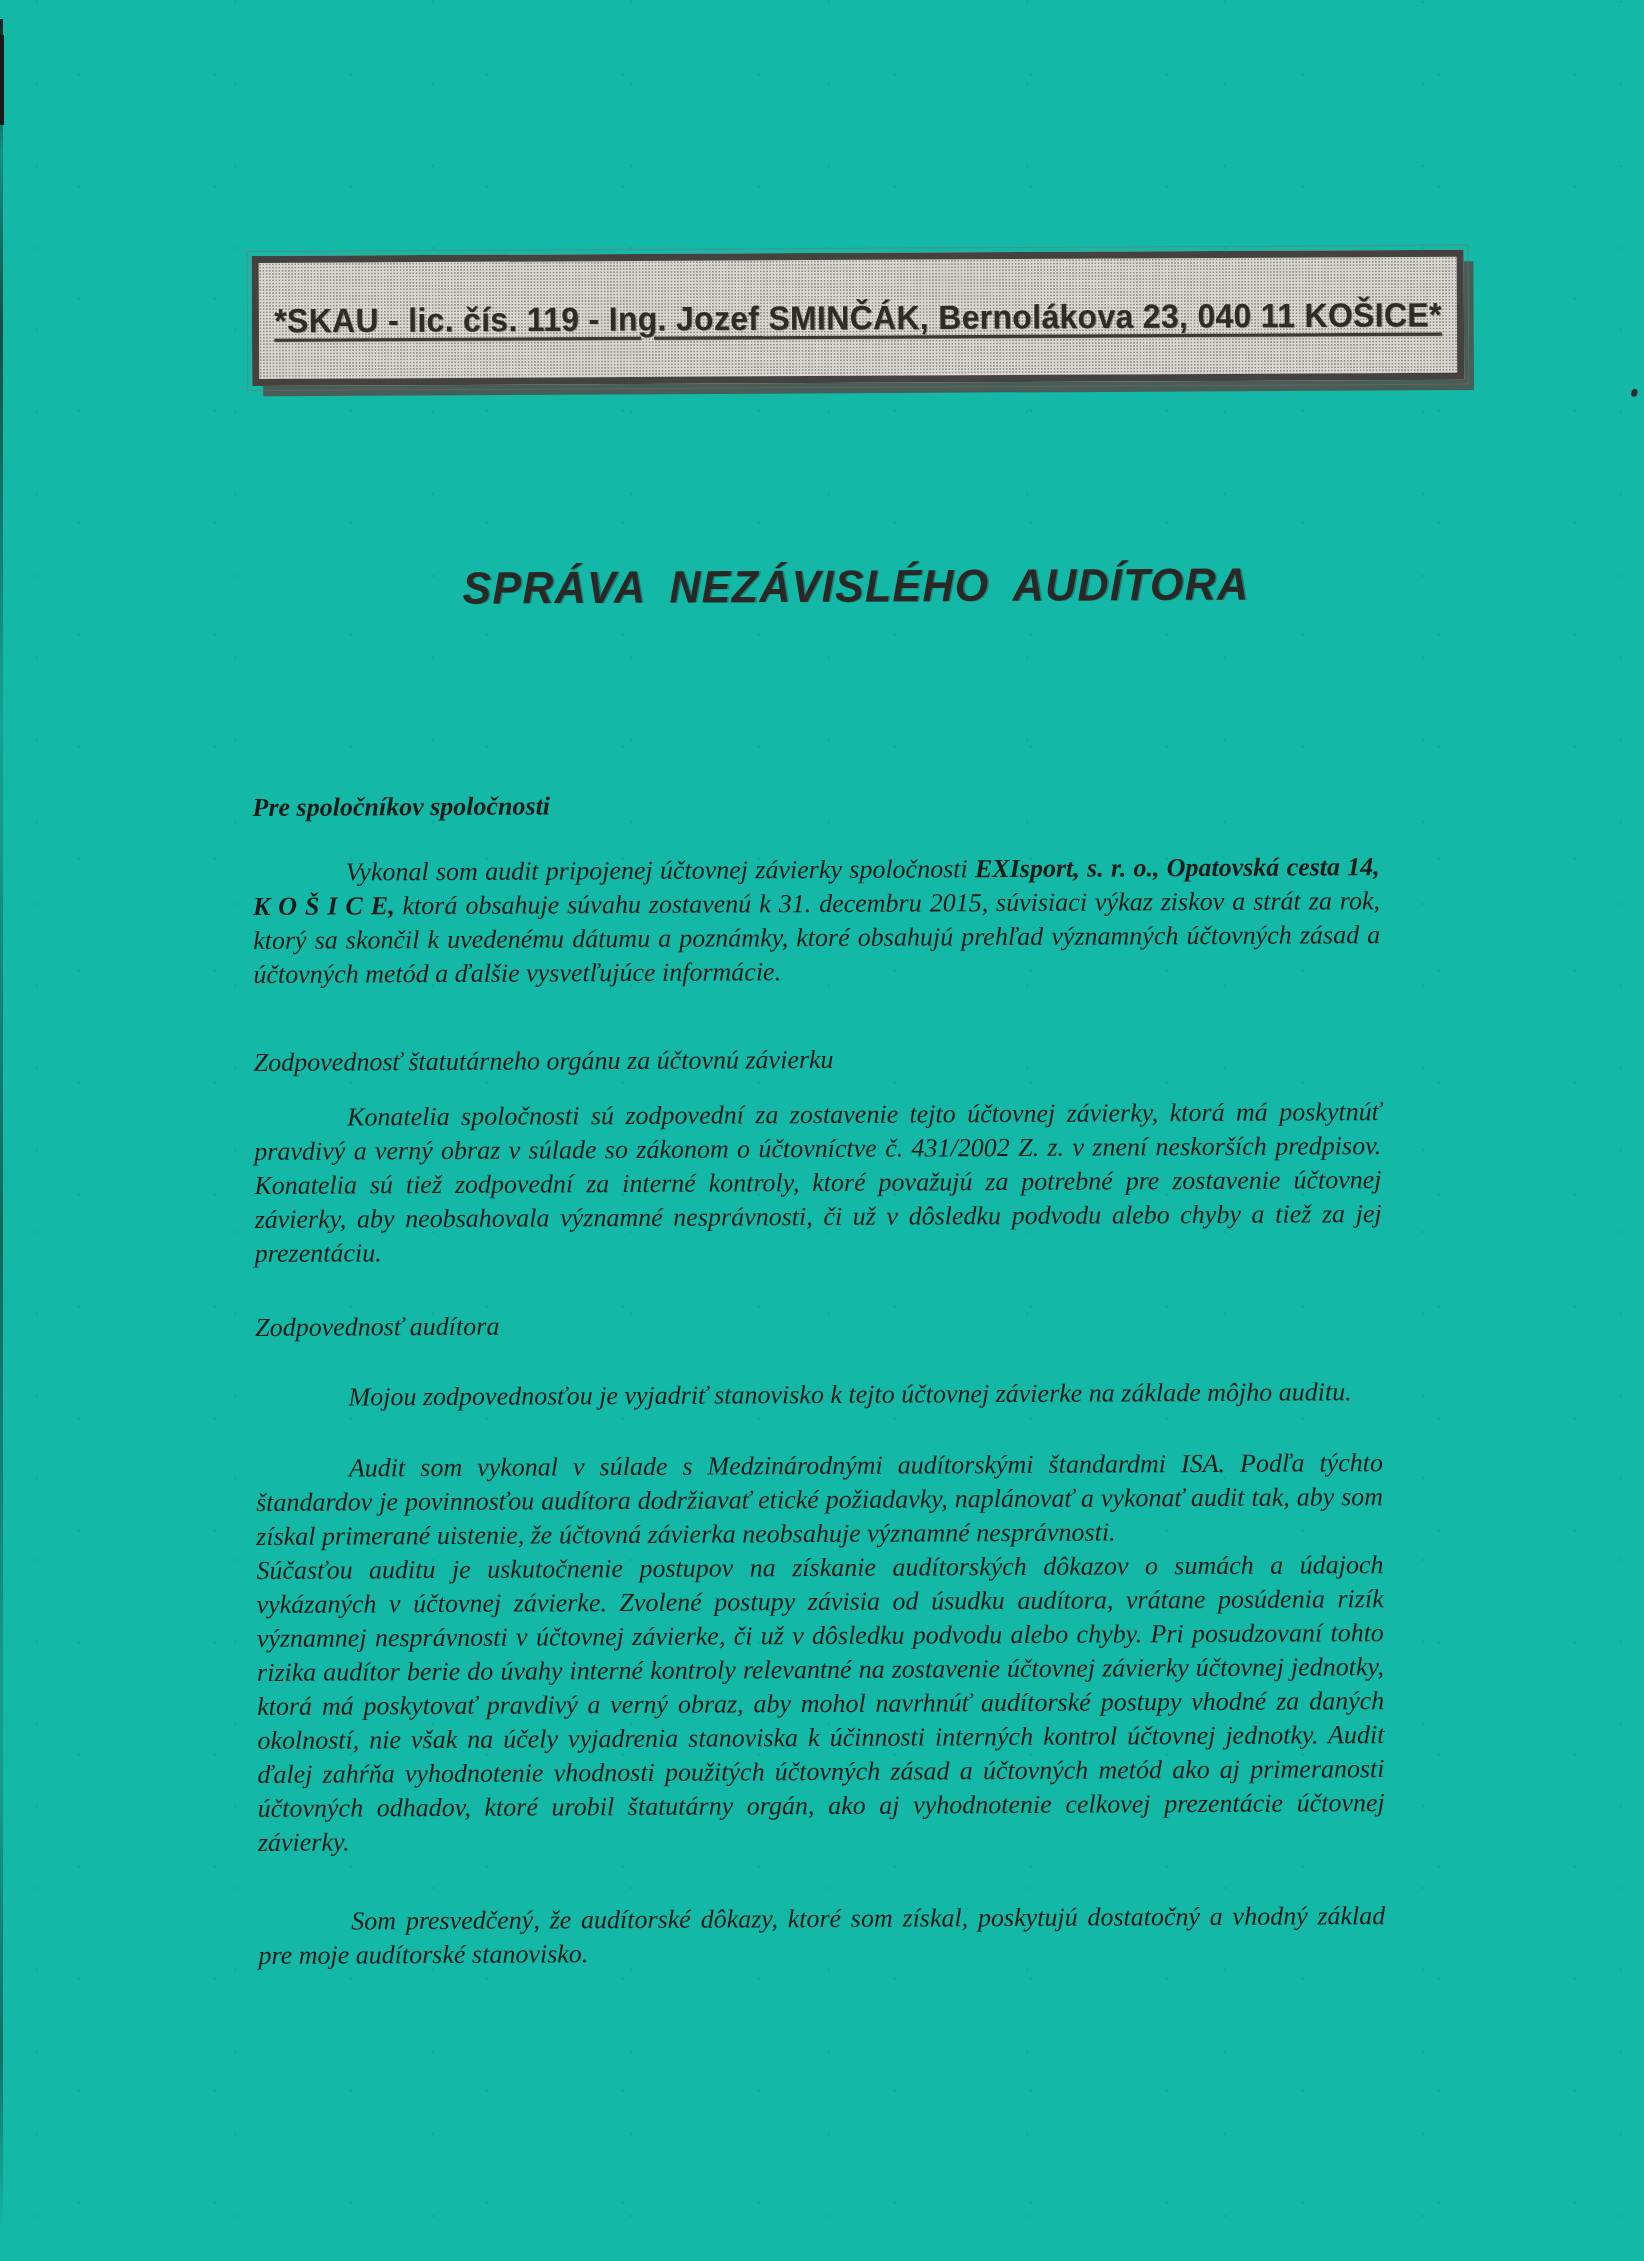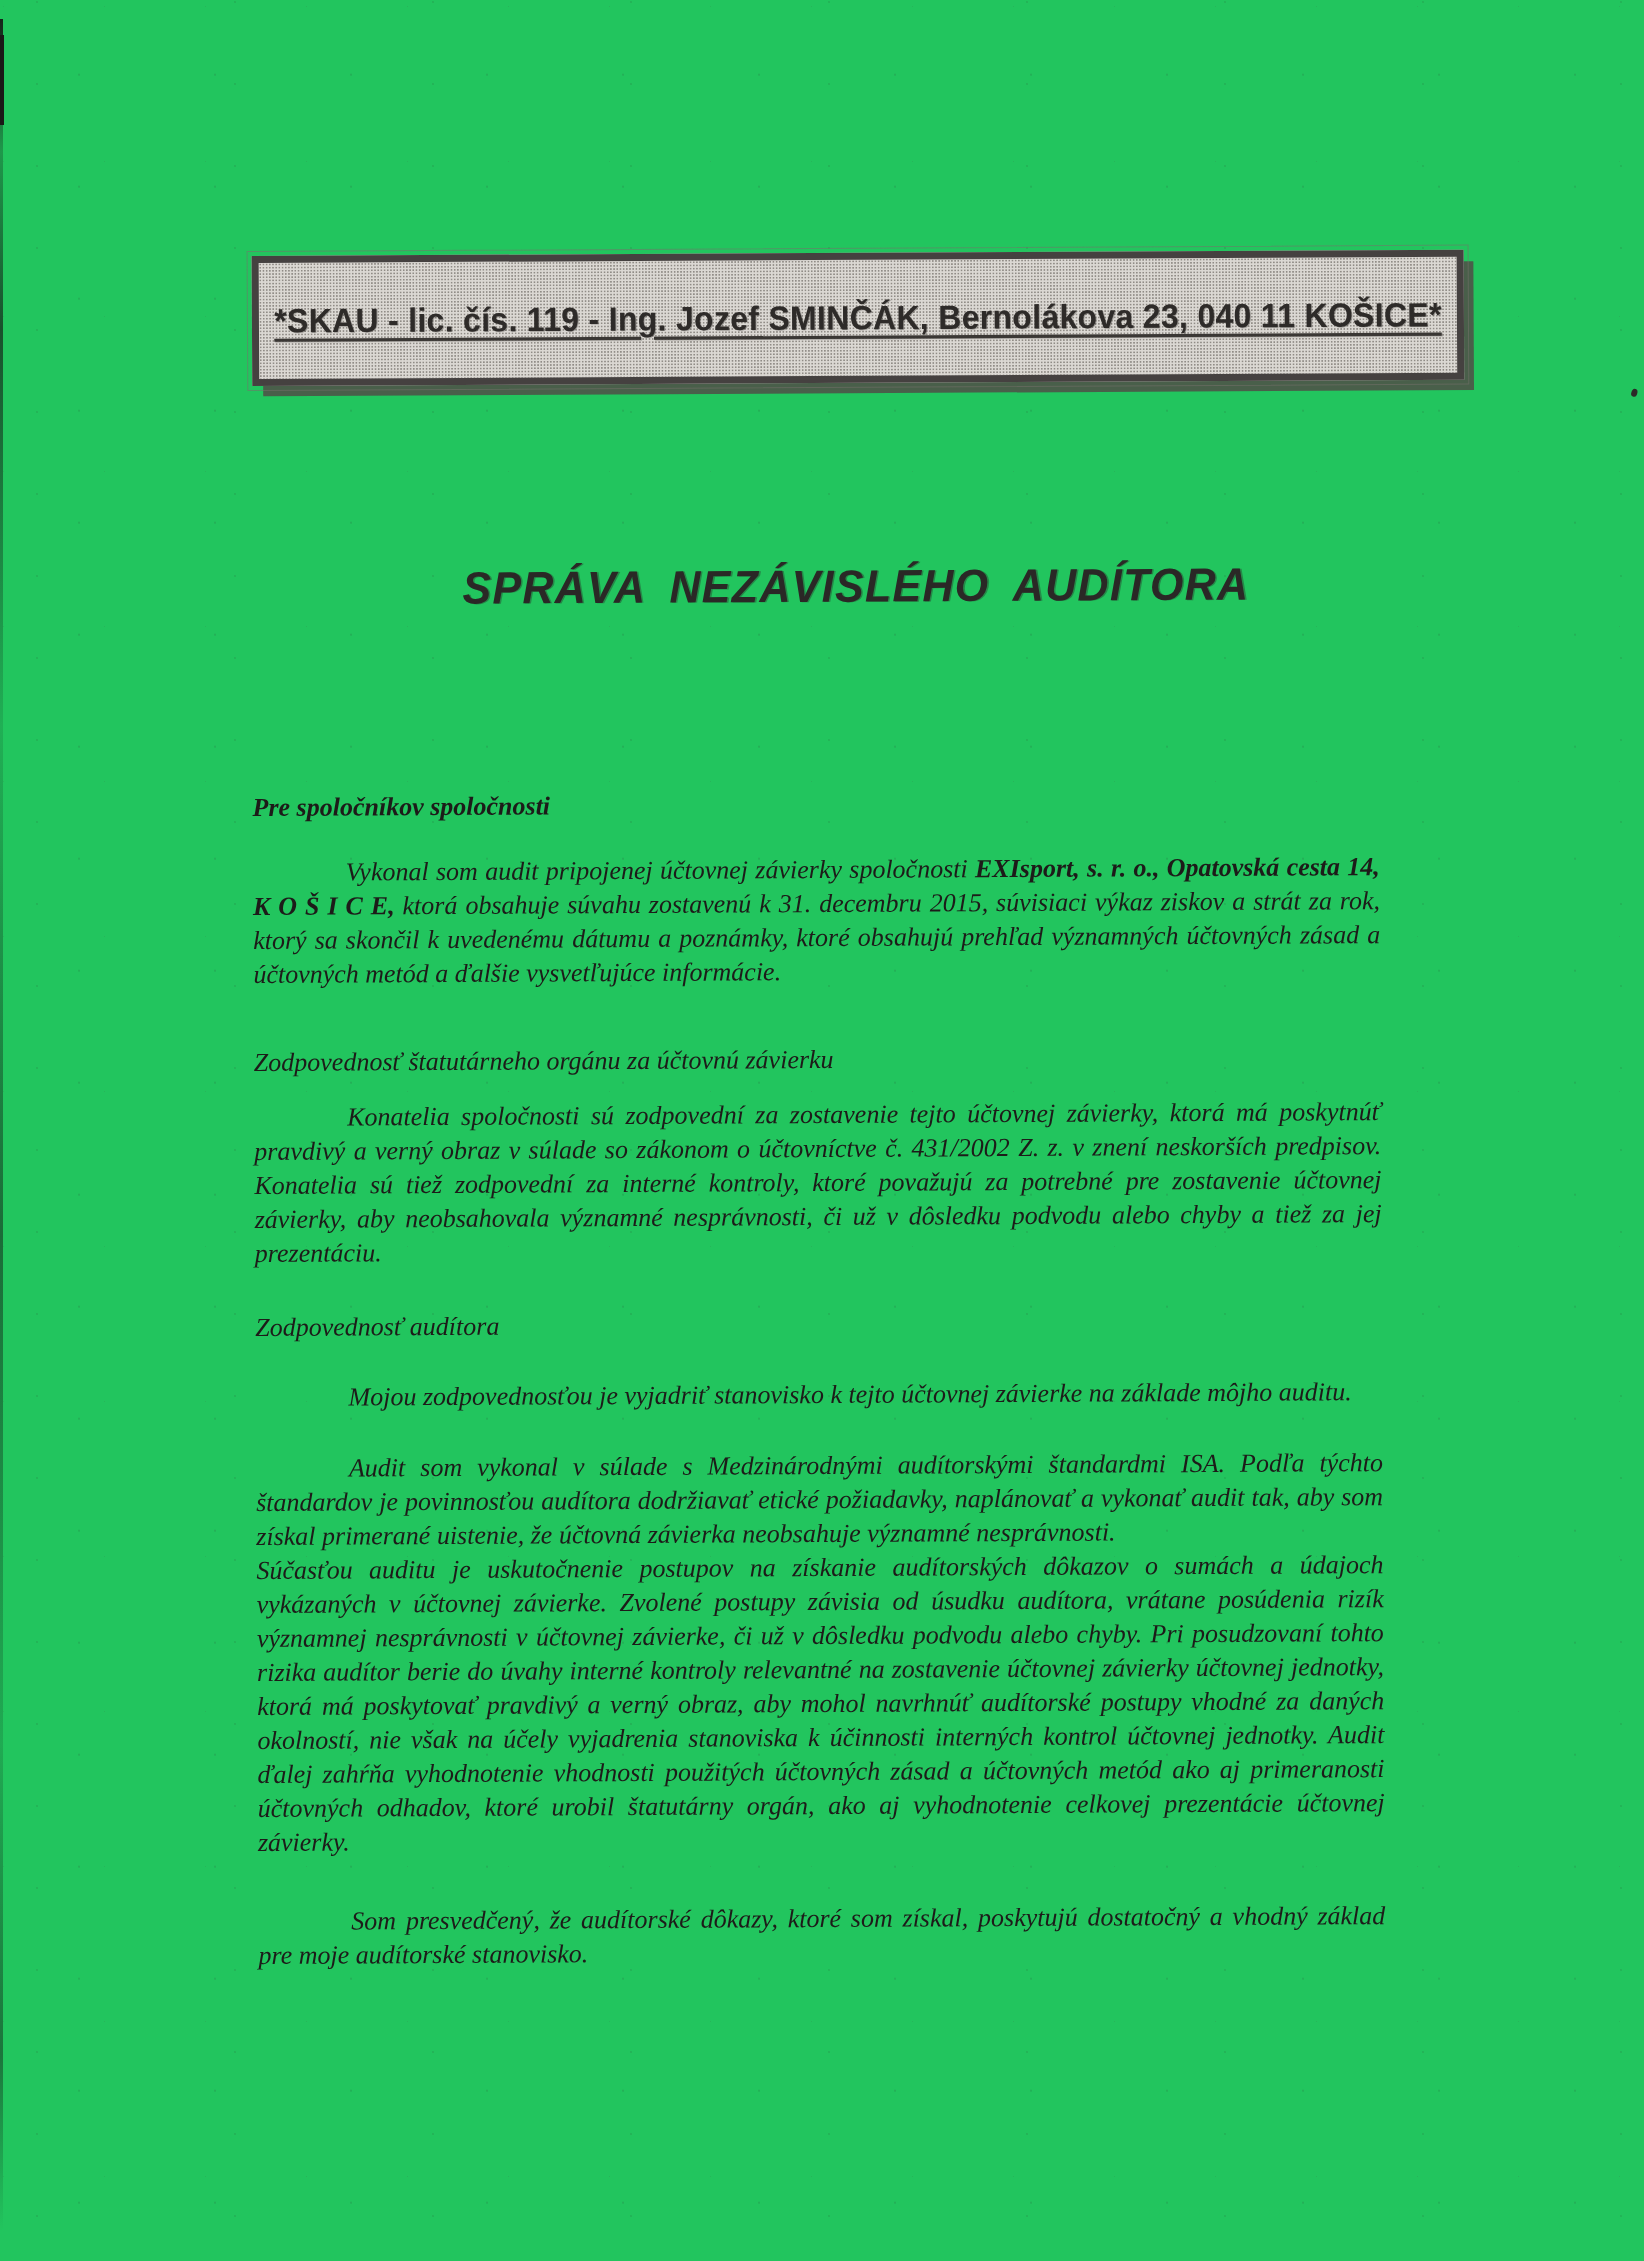--- a/index.html
+++ b/index.html
@@ -2,21 +2,21 @@
 <html lang="sk" style="font-size:10.3px"><head>
 <meta charset="utf-8">
 <style>
   html, body { margin: 0; padding: 0; background: #e9e7e3; }
 
   .page {
     position: relative;
     width: 1644px;
     height: 2261px;
     margin: 0 auto;
-    background-color: #22c55e;
+    background-color: #14b8a6;
     overflow: hidden;
     font-family: "Liberation Serif", serif;
     color: #1d1b19;
   }
   
   .page::before {
     content: "";
     position: absolute; inset: 0;
     pointer-events: none;
     background-image:

